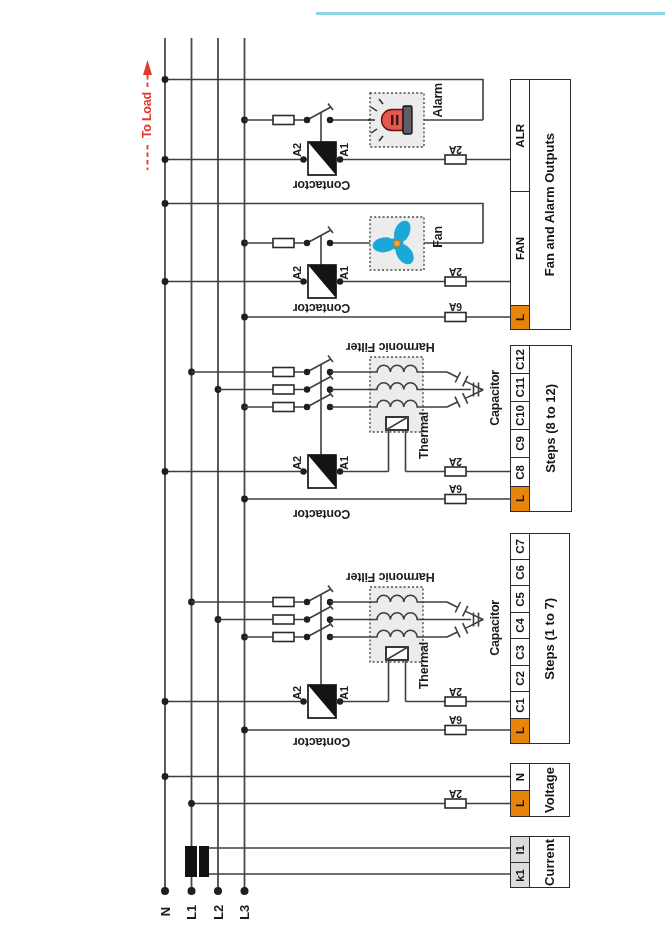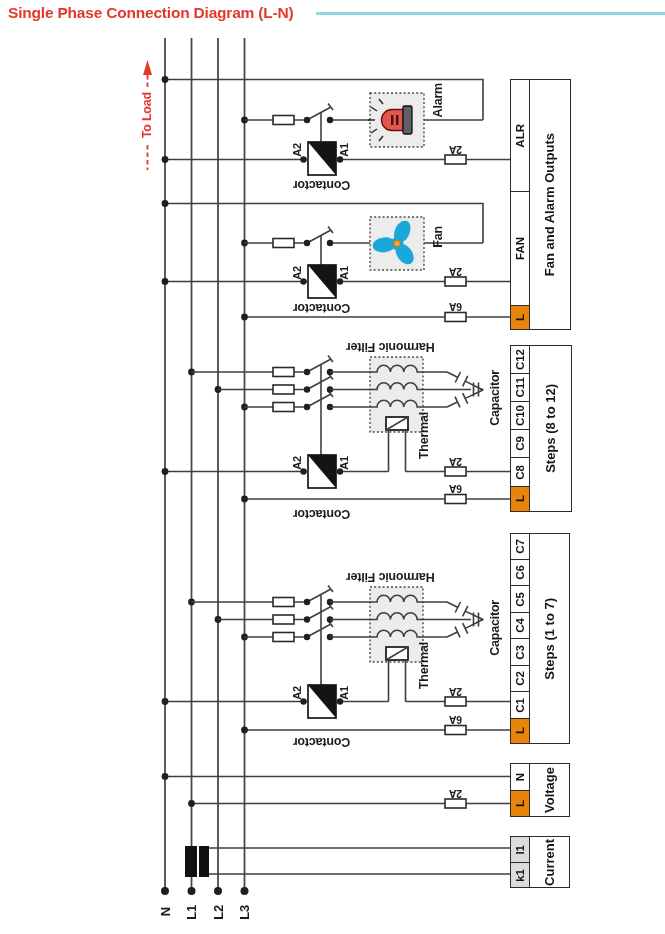--- a/index.html
+++ b/index.html
@@ -30,21 +30,20 @@
   .orange{background:#E8830C;}
   .gray{background:#DCDCDC;}
   .blabel{position:absolute;border:1.6px solid #2b2b2b;box-sizing:border-box;background:#fff;
           display:flex;align-items:center;justify-content:center;font-size:13px;font-weight:600;color:#161616;}
 </style>
 </head>
 <body>
 
 <div id="page">
 
-  <div id="title">Single Phase Connection Diagram (L-N)</div>
   <div id="rule"></div>
 
   <svg width="665" height="934" viewBox="0 0 665 934">
 
     <g>
       <path class="bus" d="M165,38 V893"></path>
         <path class="bus" d="M191.5,38 V893"></path>
       <path class="bus" d="M218,38 V893"></path>
         <path class="bus" d="M244.5,38 V893"></path>
       <circle class="dot" cx="165" cy="891" r="4"></circle>

